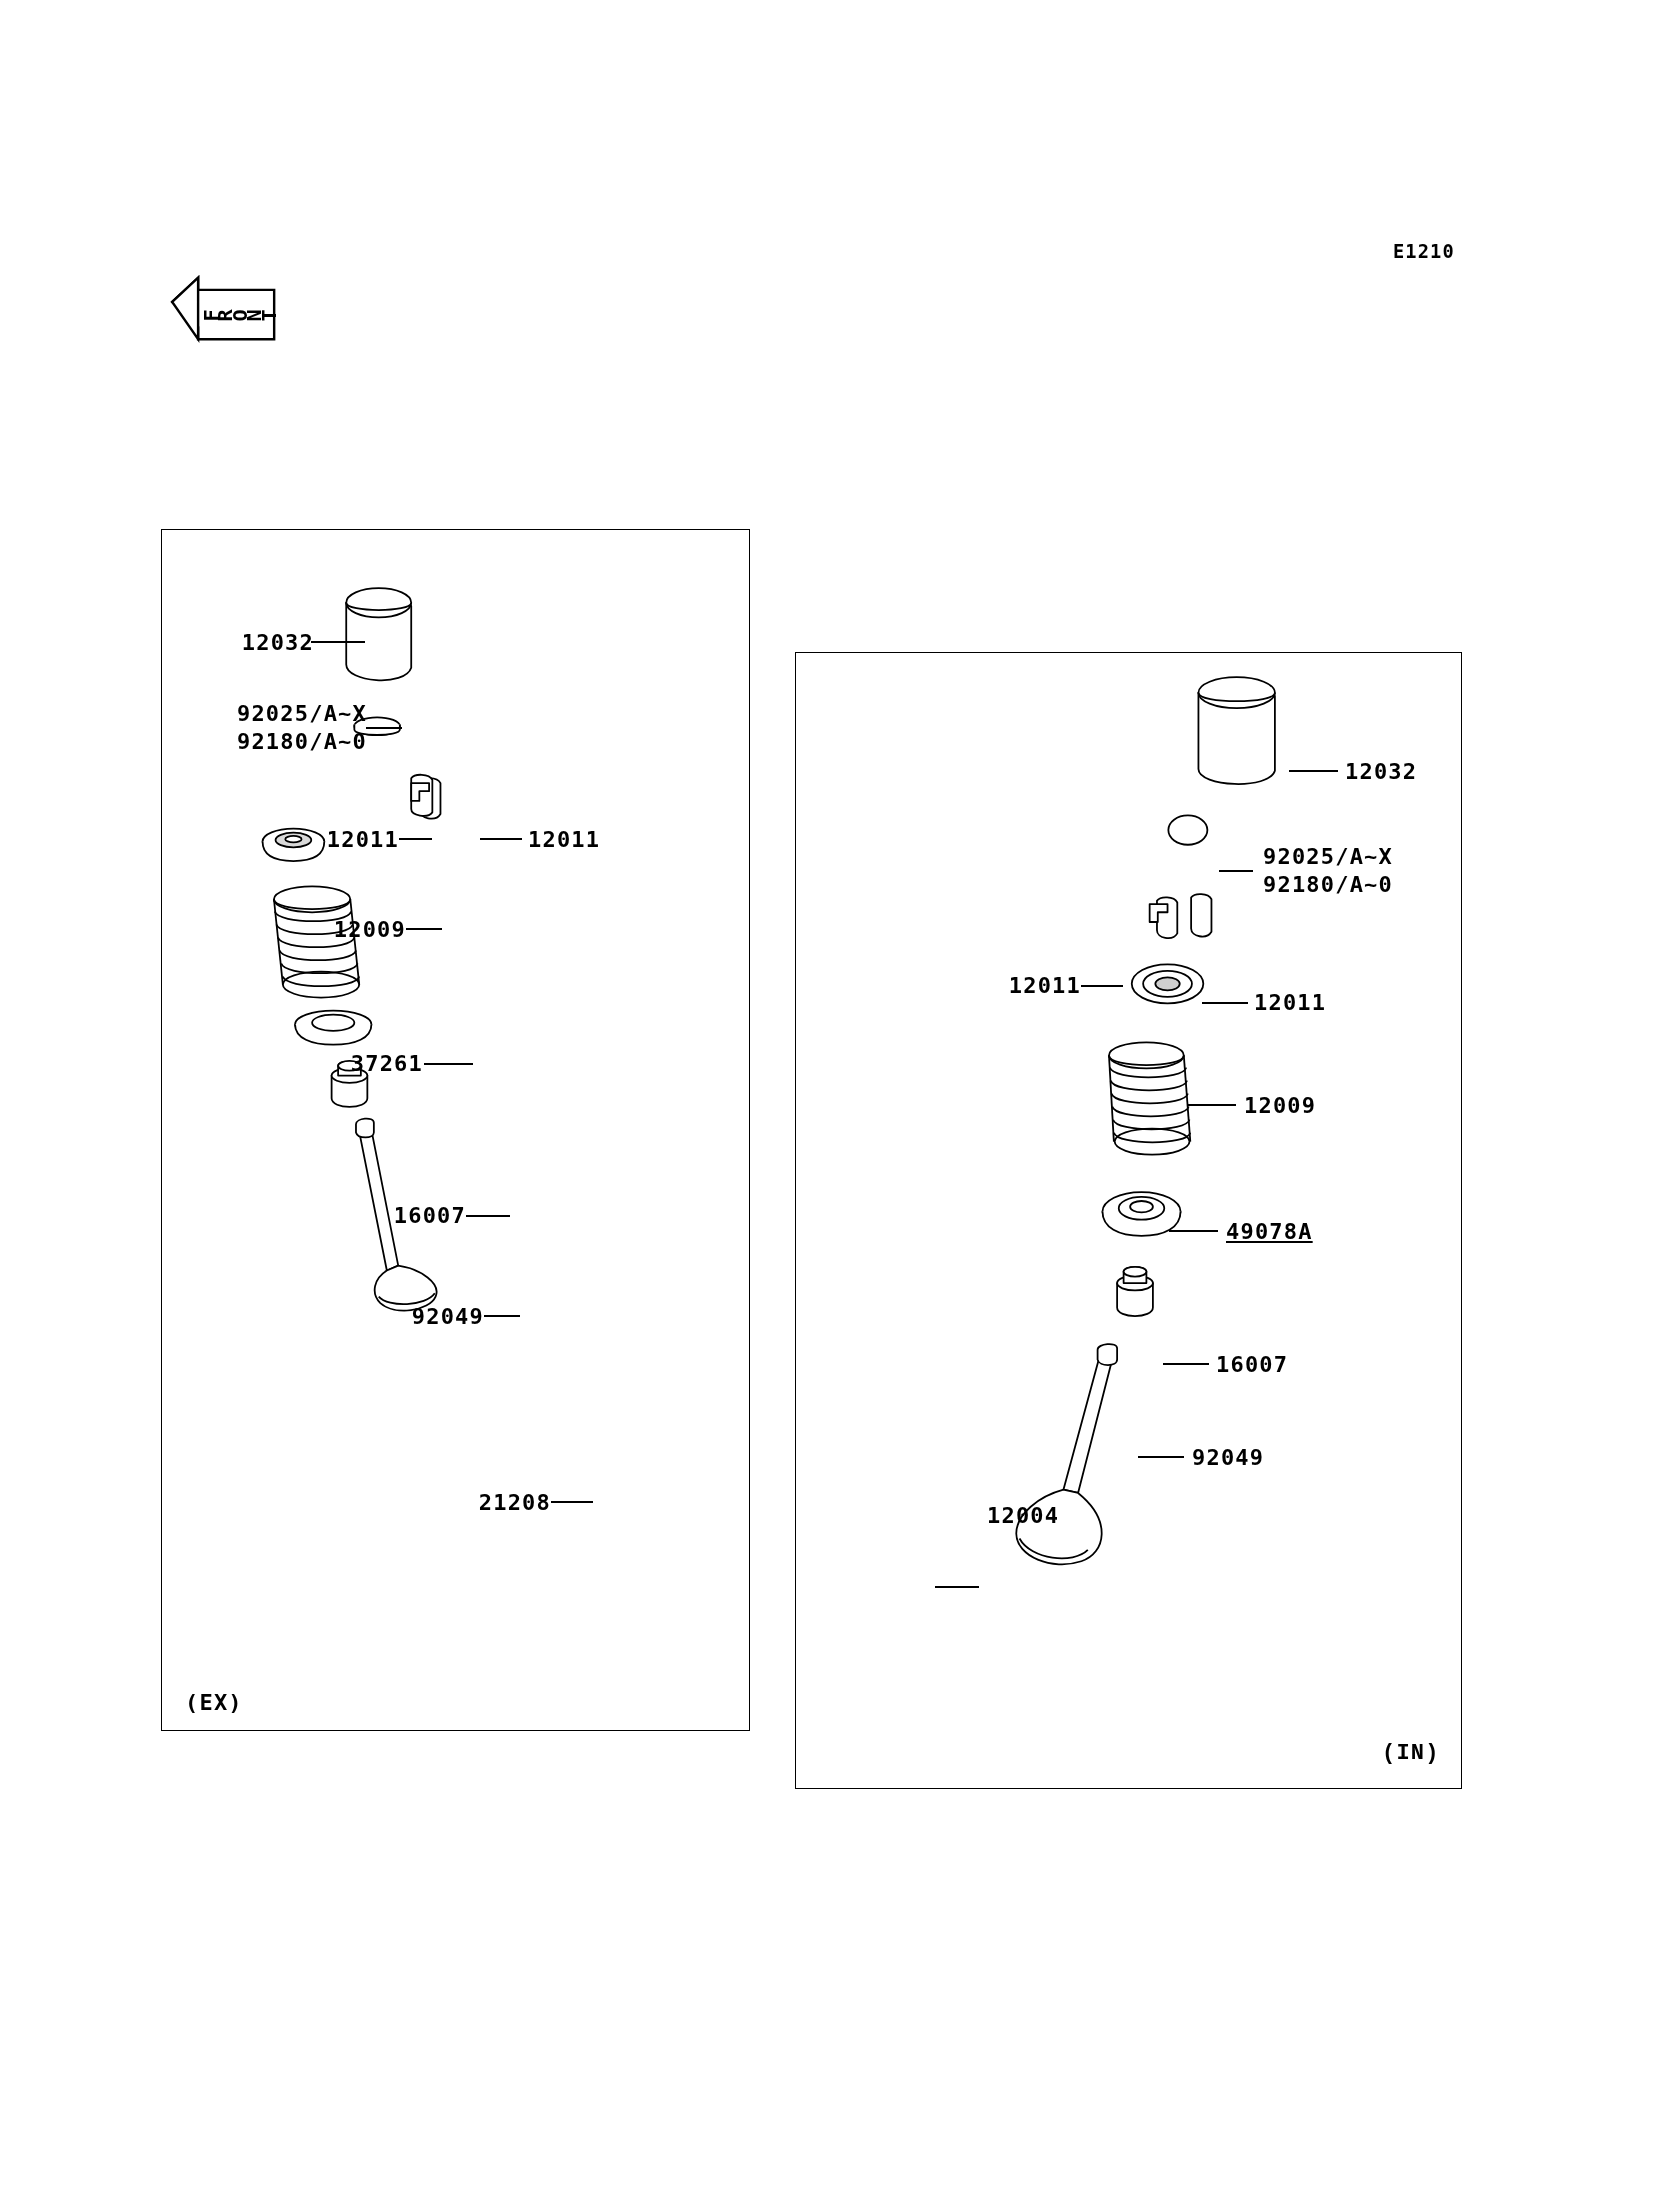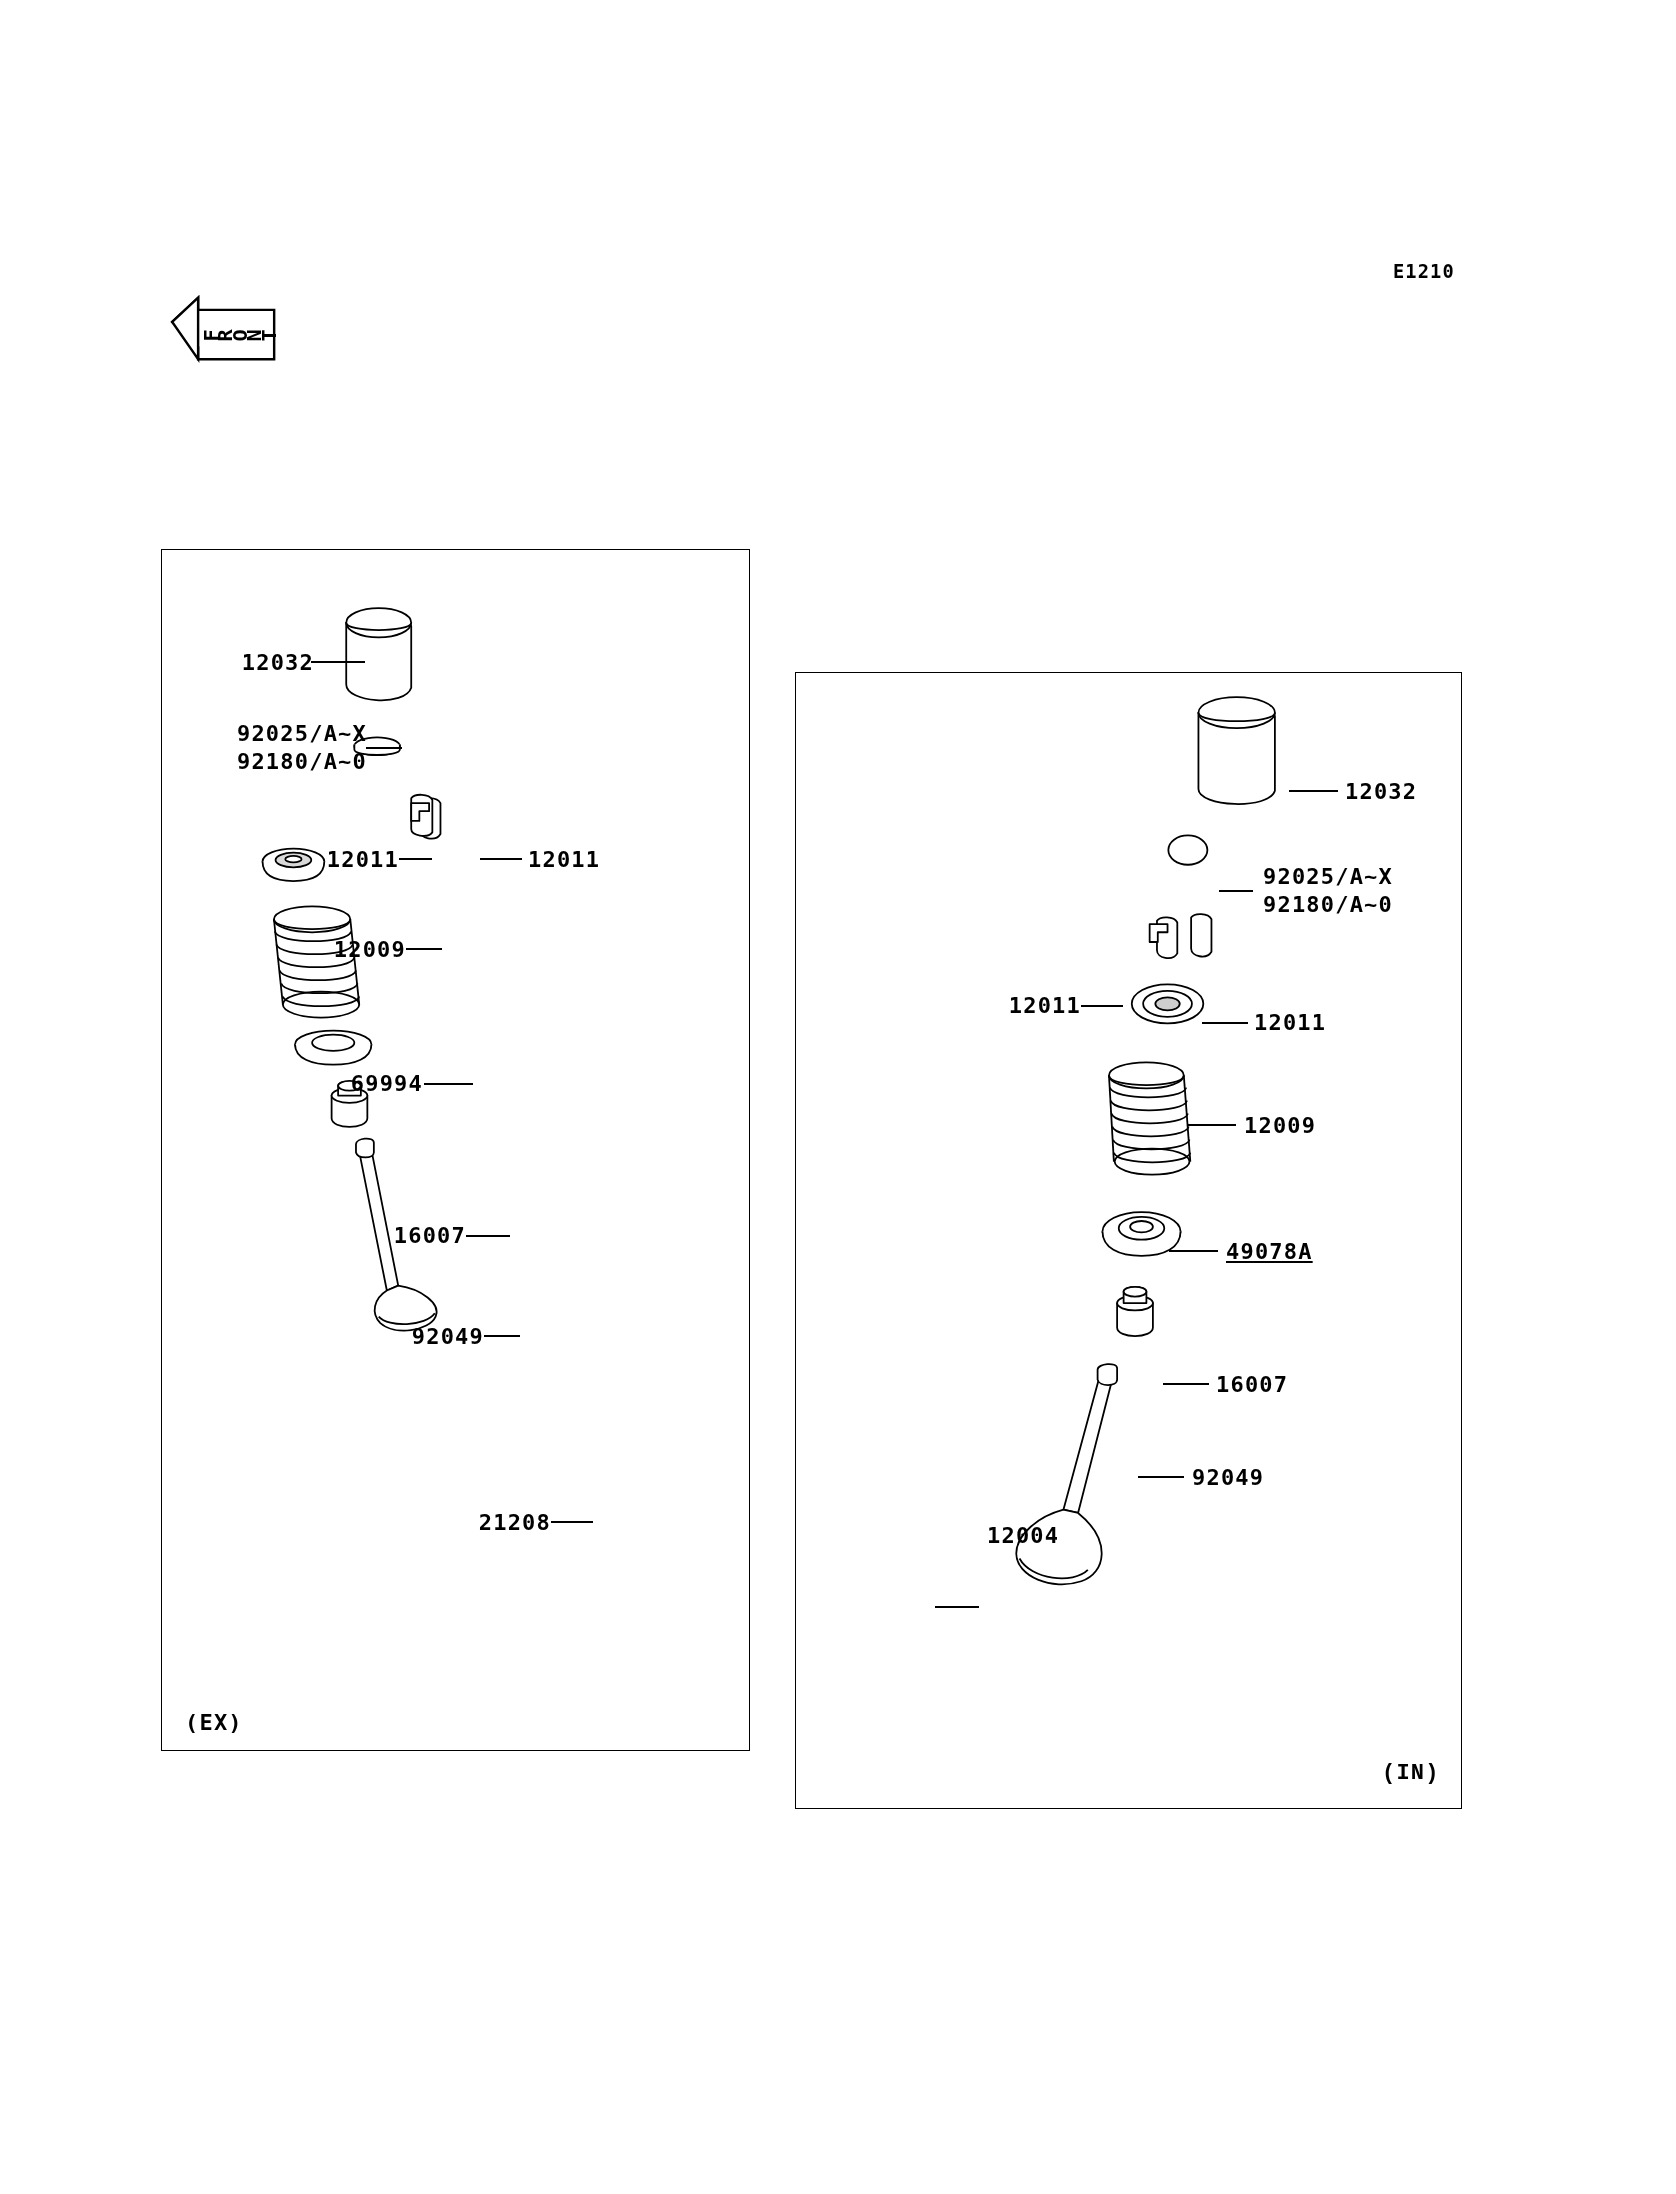--- a/index.html
+++ b/index.html
@@ -11,21 +11,20 @@
     width: 1676px;
     height: 2194px;
     position: relative;
     font-family: "DejaVu Sans Mono", monospace;
     color: #000000;
     overflow: hidden;
   }
   .page {
     position: absolute;
     inset: 0;
-    margin-top: 20px;
   }
   
   .lbl {
     position: absolute;
     font-family: "DejaVu Sans Mono", monospace;
     font-weight: bold;
     font-size: 22px;
     letter-spacing: 1.2px;
     white-space: pre;
     line-height: 1.28;
@@ -167,21 +166,21 @@
 
   <div class="lbl r" style="left:159px; top:700px; width:208px;">92025/A~X
 92180/A~0</div>
 
   <div class="lbl r" style="left:269px; top:826px; width:130px;">12011</div>
 
   <div class="lbl" style="left:528px; top:826px;">12011</div>
 
   <div class="lbl r" style="left:276px; top:916px; width:130px;">12009</div>
 
-  <div class="lbl r" style="left:293px; top:1050px; width:130px;">69994</div>
+  <div class="lbl r" style="left:293px; top:1050px; width:130px;">37261</div>
 
   <div class="lbl r" style="left:336px; top:1202px; width:130px;">16007</div>
 
   <div class="lbl r" style="left:354px; top:1303px; width:130px;">92049</div>
 
   <div class="lbl r" style="left:421px; top:1489px; width:130px;">21208</div>
 
   <div class="panel" style="left:795px; top:652px; width:667px; height:1137px;">
   </div>
 

